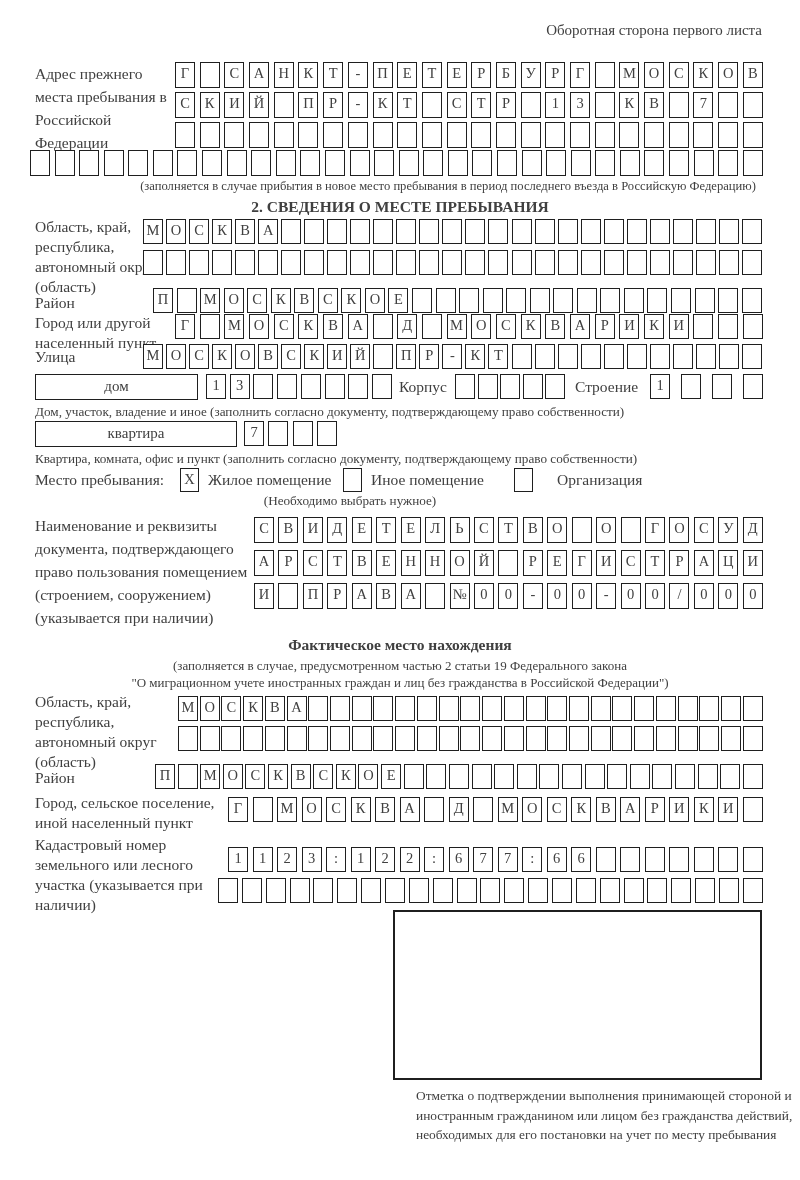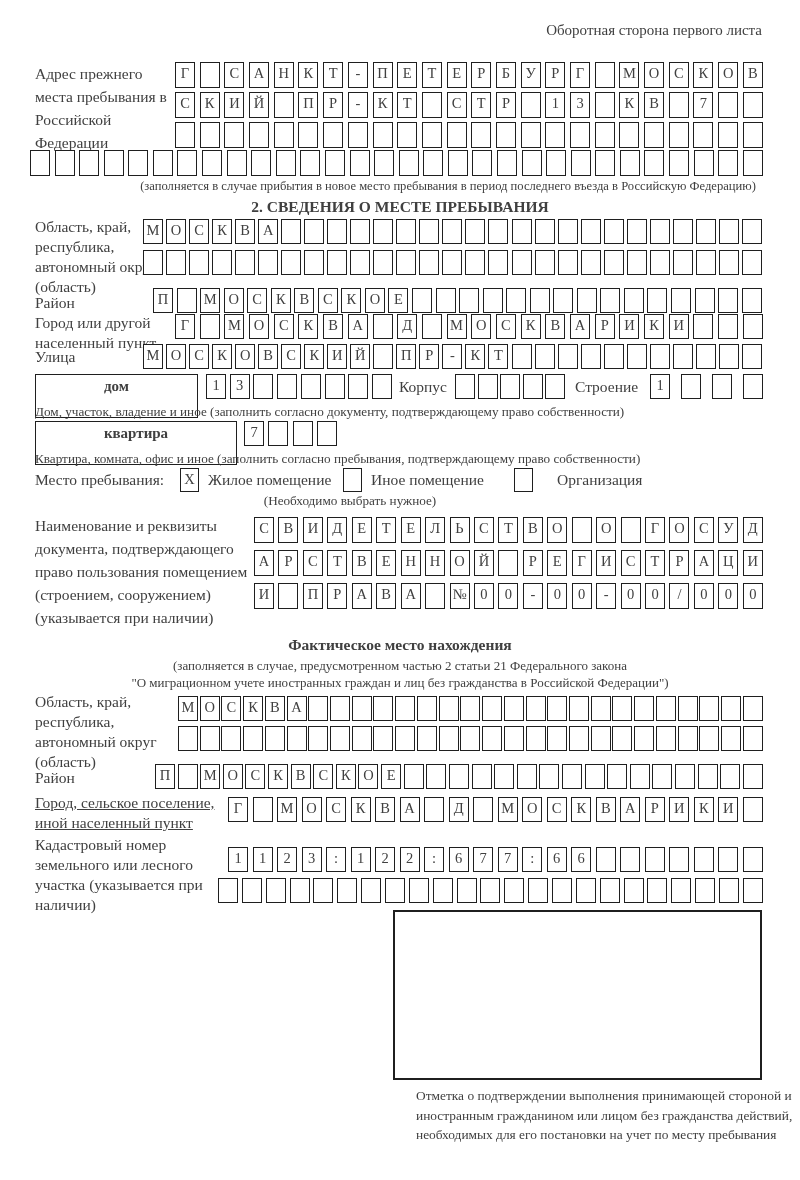--- a/index.html
+++ b/index.html
@@ -3,22 +3,22 @@
 <meta charset="utf-8">
 <style>
   html,body{margin:0;padding:0;background:#ffffff;}
   #page{position:relative;width:800px;height:1180px;background:#ffffff;
         font-family:"Liberation Serif", serif;color:#404040;overflow:hidden;}
   .abs{position:absolute;}
   .boxrow{display:flex;justify-content:space-between;}
   .cb{box-sizing:border-box;flex:0 0 auto;width:20px;height:25px;border:1.7px solid #1f1f1f;
       text-align:center;font-size:14.5px;line-height:21px;background:#fff;}
   .lgrow .cb{height:26px;}
-  .widebox{box-sizing:border-box;border:1.7px solid #1f1f1f;height:44px;text-align:center;
-      font-size:15px;line-height:23px;background:#fff;font-weight:bold;}
+  .widebox{box-sizing:border-box;border:1.7px solid #1f1f1f;height:26px;text-align:center;
+      font-size:15px;line-height:23px;background:#fff;}
   .chk{box-sizing:border-box;display:inline-block;width:19px;height:24px;border:1.7px solid #1f1f1f;
       text-align:center;font-size:14.5px;line-height:21px;vertical-align:middle;background:#fff;}
   .lbl{font-size:15.5px;line-height:20px;}
   .lbl2{font-size:15.5px;line-height:23px;}
   .cap{font-size:13.2px;white-space:nowrap;}
   .note{font-size:12.6px;text-align:center;width:800px;left:0;}
   .title{font-weight:bold;font-size:15.5px;text-align:center;width:800px;left:0;}
   .header{font-size:15px;}
   .markbox{box-sizing:border-box;border:2px solid #1f1f1f;background:#fff;}
   .markcap{font-size:13.4px;line-height:19.5px;text-align:left;margin-left:28px;}
@@ -322,21 +322,21 @@
     </div>
   <div class="abs cap" style="left:35px;top:404px;">Дом, участок, владение и иное (заполнить согласно документу, подтверждающему право собственности)</div>
 
   <div class="abs widebox" style="left:35px;top:421px;width:202px;">квартира</div>
   <div class="abs boxrow" style="left:244px;top:421px;width:93px;">
       <span class="cb">7</span>
       <span class="cb"></span>
       <span class="cb"></span>
       <span class="cb"></span>
     </div>
-  <div class="abs cap" style="left:35px;top:451px;">Квартира, комната, офис и иное (заполнить согласно пребывания, подтверждающему право собственности)</div>
+  <div class="abs cap" style="left:35px;top:451px;">Квартира, комната, офис и пункт (заполнить согласно документу, подтверждающему право собственности)</div>
 
   <div class="abs lbl" style="left:35px;top:470px;">Место пребывания:</div>
   <span class="abs chk" style="left:180px;top:468px;">X</span>
   <div class="abs lbl" style="left:208px;top:470px;">Жилое помещение</div>
   <span class="abs chk" style="left:343px;top:468px;"></span>
   <div class="abs lbl" style="left:371px;top:470px;">Иное помещение</div>
   <span class="abs chk" style="left:514px;top:468px;"></span>
   <div class="abs lbl" style="left:557px;top:470px;">Организация</div>
   <div class="abs lbl2" style="left:35px;top:514px;width:230px;">Наименование и реквизиты документа, подтверждающего право пользования помещением (строением, сооружением) (указывается при наличии)</div>
 
@@ -405,21 +405,21 @@
       <span class="cb">-</span>
       <span class="cb">0</span>
       <span class="cb">0</span>
       <span class="cb">/</span>
       <span class="cb">0</span>
       <span class="cb">0</span>
       <span class="cb">0</span>
     </div>
 
   <div class="abs title" style="top:636px;">Фактическое место нахождения</div>
-  <div class="abs note" style="top:658px;font-size:13px;">(заполняется в случае, предусмотренном частью 2 статьи 21 Федерального закона</div>
+  <div class="abs note" style="top:658px;font-size:13px;">(заполняется в случае, предусмотренном частью 2 статьи 19 Федерального закона</div>
   <div class="abs note" style="top:675px;font-size:13px;">"О миграционном учете иностранных граждан и лиц без гражданства в Российской Федерации")</div>
 
   <div class="abs lbl" style="left:35px;top:692px;width:155px;">Область, край, республика, автономный округ (область)</div>
   <div class="abs boxrow" style="left:178px;top:696px;width:585px;">
       <span class="cb">М</span>
       <span class="cb">О</span>
       <span class="cb">С</span>
       <span class="cb">К</span>
       <span class="cb">В</span>
       <span class="cb">А</span>
@@ -499,21 +499,21 @@
       <span class="cb"></span>
       <span class="cb"></span>
       <span class="cb"></span>
       <span class="cb"></span>
       <span class="cb"></span>
       <span class="cb"></span>
       <span class="cb"></span>
       <span class="cb"></span>
     </div>
 
-  <div class="abs lbl" style="left:35px;top:793px;width:210px;text-decoration:underline;">Город, сельское поселение, иной населенный пункт</div>
+  <div class="abs lbl" style="left:35px;top:793px;width:210px;">Город, сельское поселение, иной населенный пункт</div>
   <div class="abs boxrow" style="left:228px;top:797px;width:535px;">
       <span class="cb">Г</span>
       <span class="cb"></span>
       <span class="cb">М</span>
       <span class="cb">О</span>
       <span class="cb">С</span>
       <span class="cb">К</span>
       <span class="cb">В</span>
       <span class="cb">А</span>
       <span class="cb"></span>

